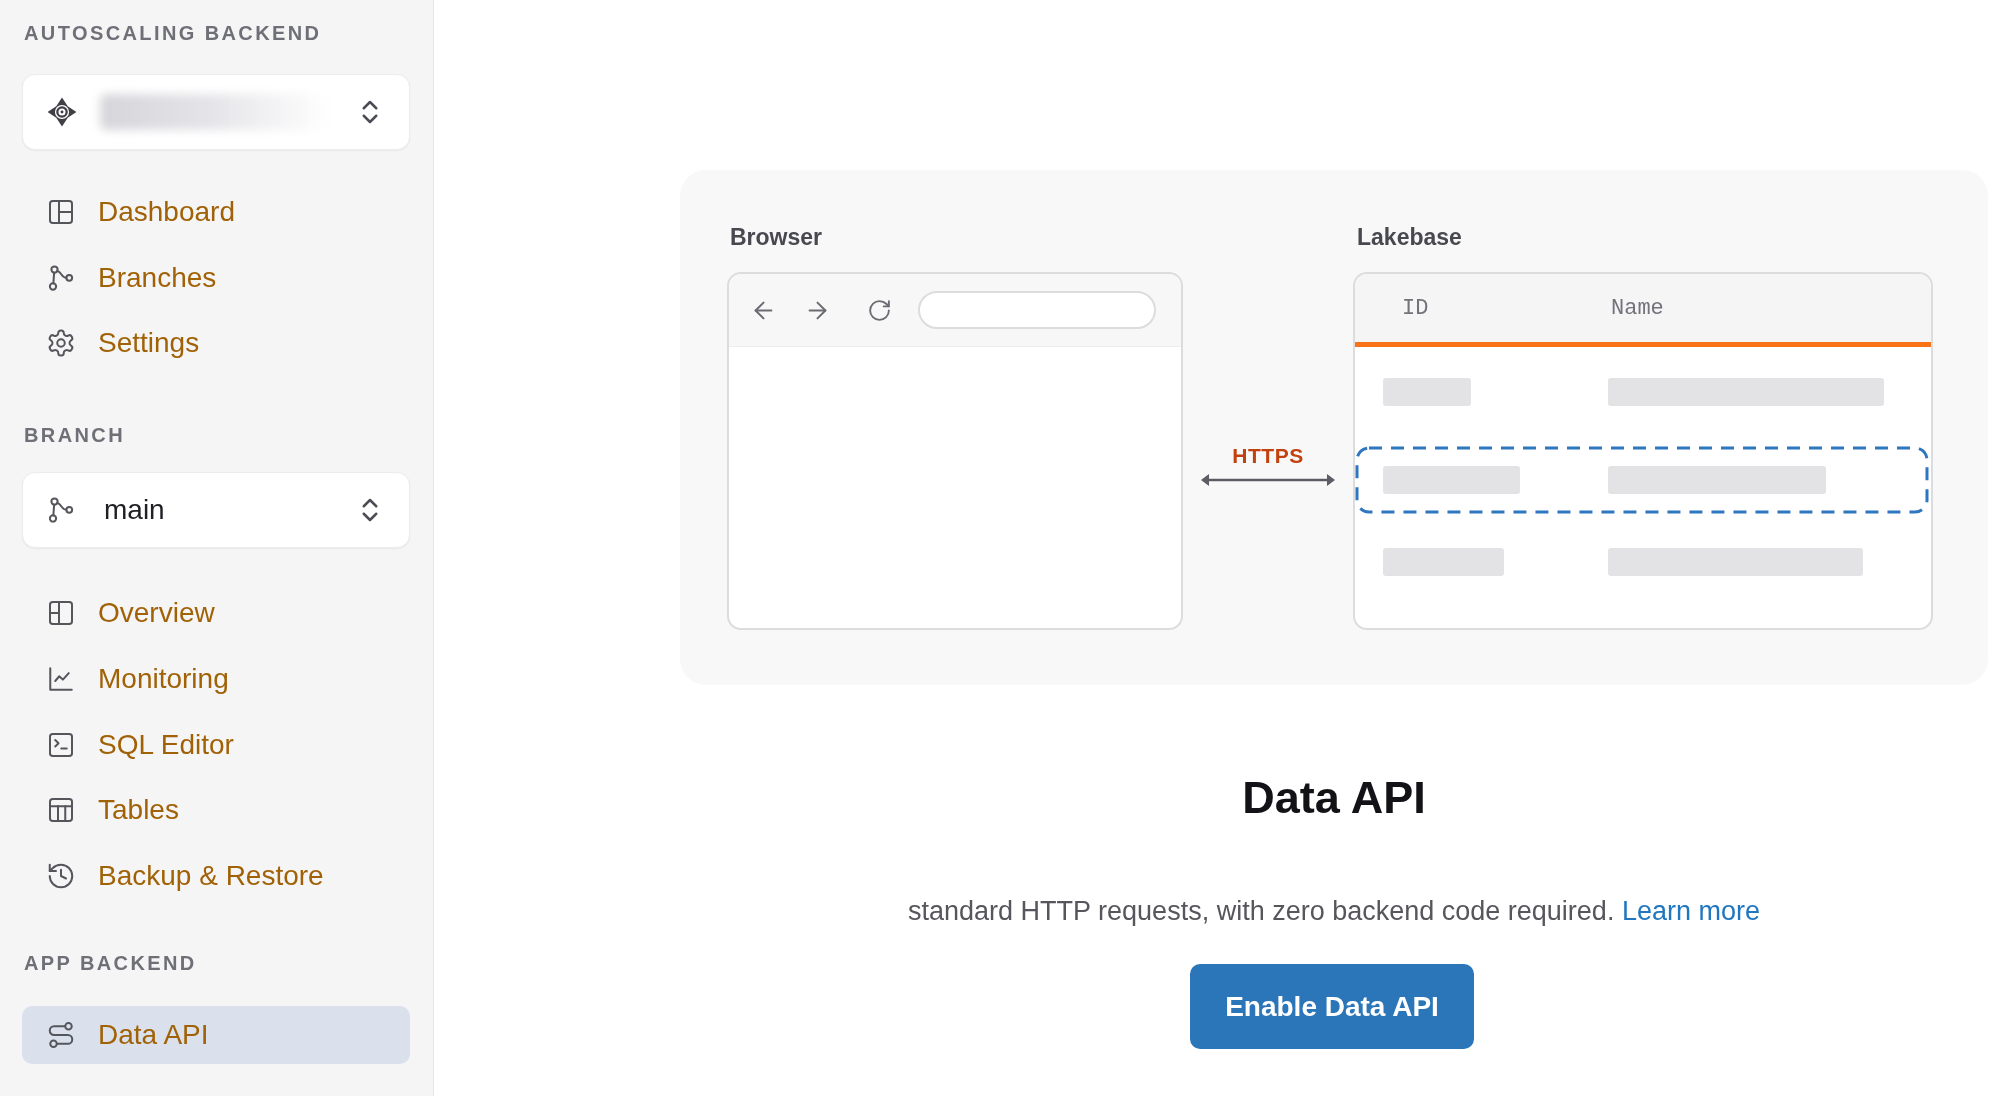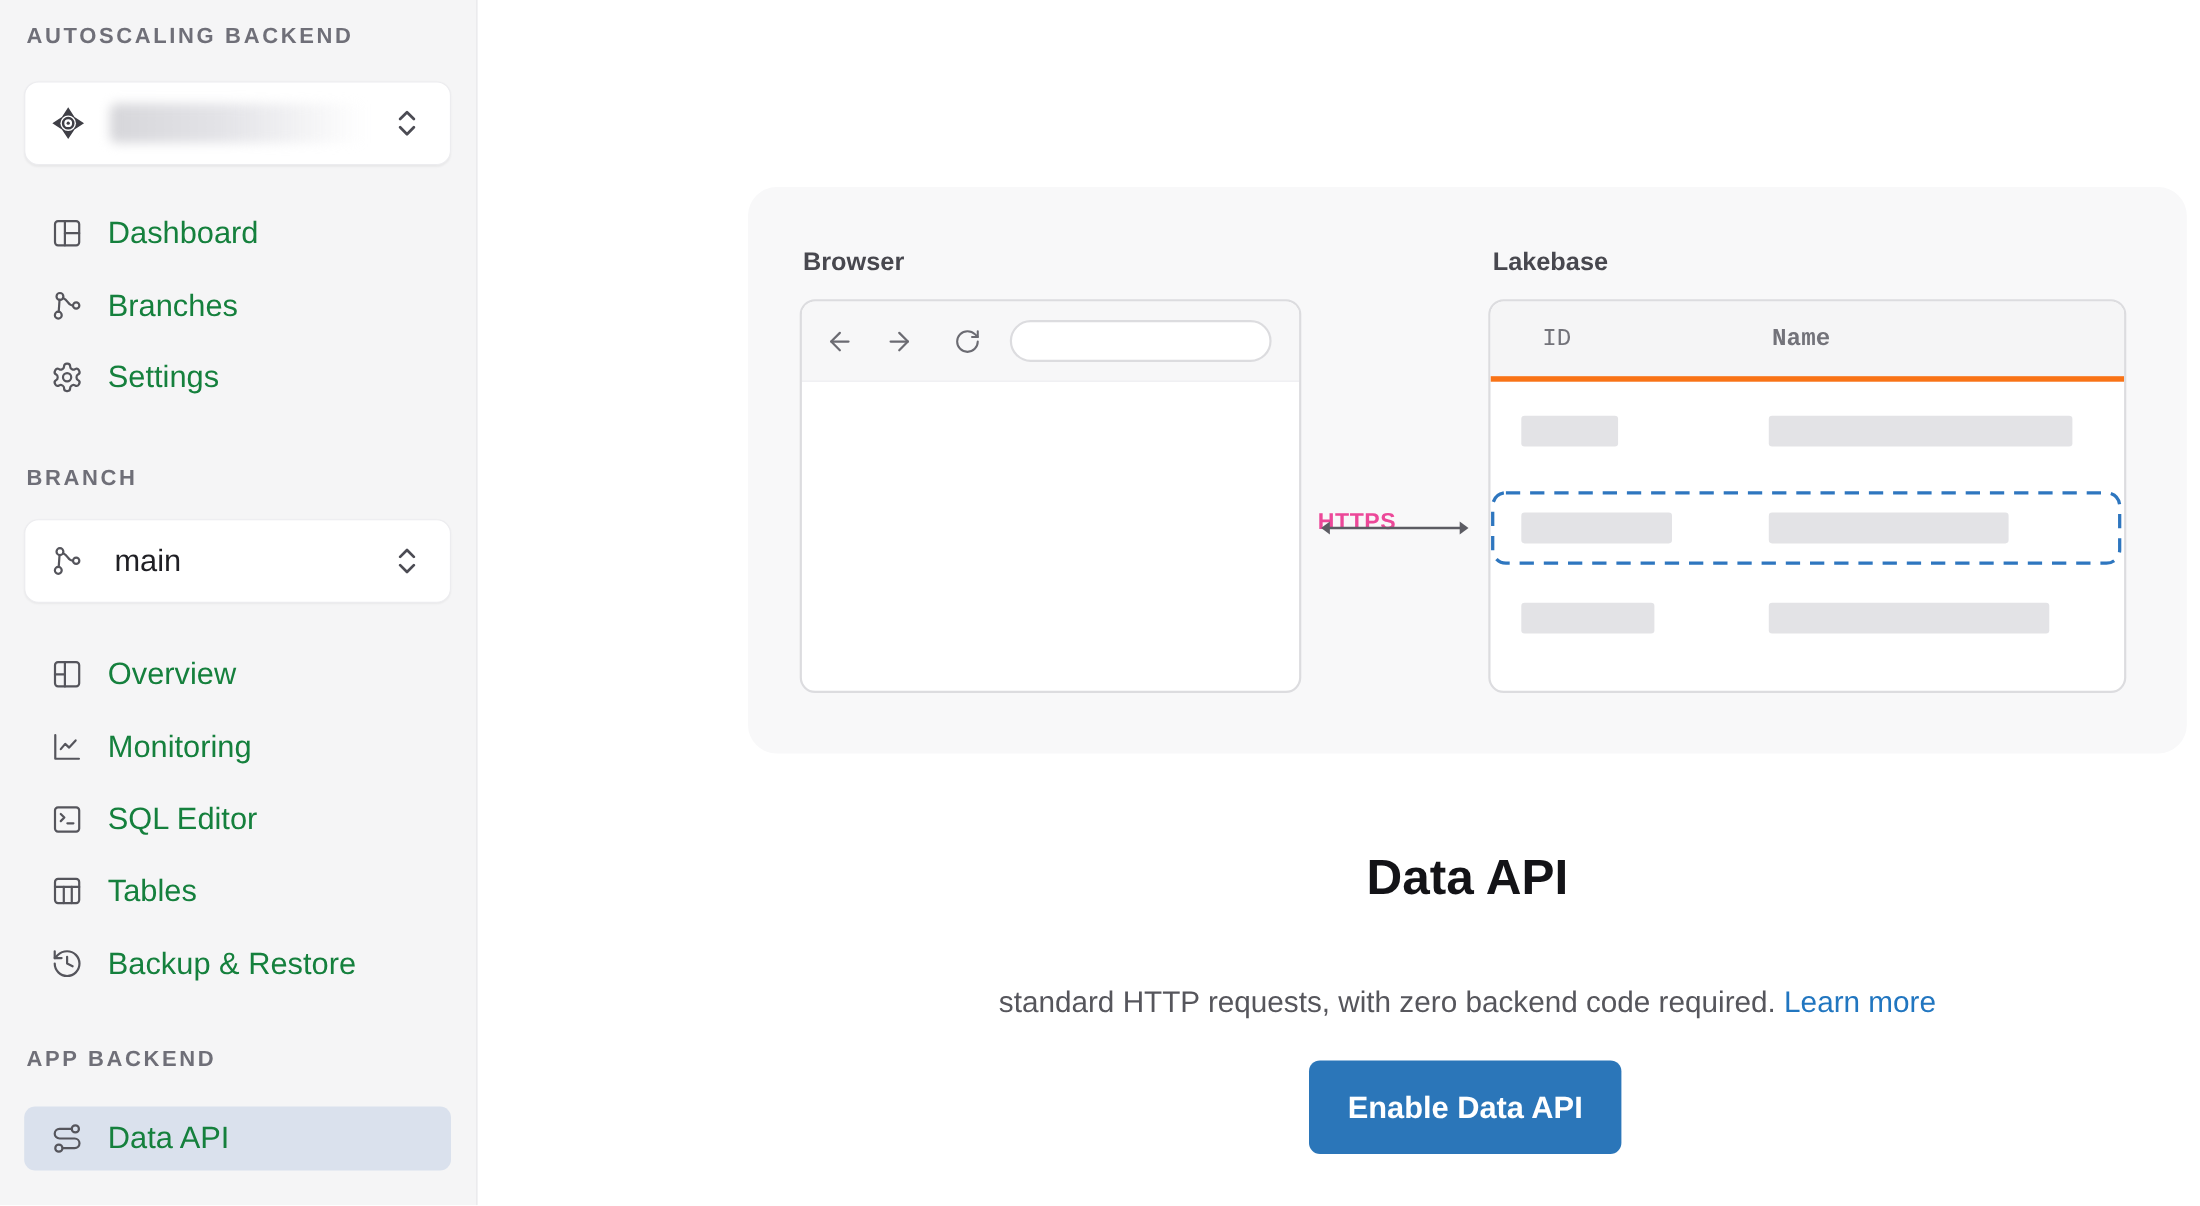--- a/index.html
+++ b/index.html
@@ -39,21 +39,21 @@
     background:linear-gradient(90deg,#d6d6da 0%,#e4e4e8 45%,rgba(245,245,246,0) 98%);
     filter:blur(5px);
   }
   .sel-chevrons { position:absolute; right:24px; top:50%; transform:translateY(-50%); display:flex; }
 
   .nav-item {
     position:absolute; left:22px; width:388px; height:58px; border-radius:10px;
     display:flex; align-items:center; cursor:pointer; box-sizing:border-box;
   }
   .nav-item .ni-icon { margin-left:24px; display:flex; width:30px; justify-content:center; }
-  .nav-item .ni-label { margin-left:22px; font-size:28px; color:#15803d; white-space:nowrap; }
+  .nav-item .ni-label { margin-left:22px; font-size:28px; color:#a16207; white-space:nowrap; }
   .nav-item.selected { background:#dae1ed; }
   #ni-dashboard { top:183px; } #ni-branches { top:249px; } #ni-settings { top:314px; }
   #ni-overview { top:584px; } #ni-monitoring { top:650px; } #ni-sql { top:716px; }
   #ni-tables { top:781px; } #ni-backup { top:847px; }
   #ni-dataapi { top:1006px; }
 
   
   .card {
     position:absolute; left:680px; top:170px; width:1308px; height:515px;
     background:#f8f8f9; border-radius:26px;
@@ -81,33 +81,33 @@
   .lakebase-table {
     position:absolute; left:1353px; top:272px; width:580px; height:358px;
     background:#ffffff; border:2px solid #dcdcdf; border-radius:14px;
     overflow:hidden; box-sizing:border-box;
   }
   .table-header {
     height:68px; background:#f5f5f6; border-bottom:5px solid #f97316; position:relative;
     font-family:"Liberation Mono", monospace; font-size:22px; color:#73737a;
   }
   .th-id   { position:absolute; left:47px; top:22px; }
-  .th-name { position:absolute; left:256px; top:22px;font-weight:bold; }
+  .th-name { position:absolute; left:256px; top:22px; }
   .bar { position:absolute; height:28px; background:#e3e3e6; border-radius:3px; }
   .r1 { top:104px; } .r2 { top:192px; } .r3 { top:274px; }
   .bar.id   { left:28px; }
   .bar.name { left:253px; }
   #bar-id-1 { width:88px; }  #bar-name-1 { width:276px; }
   #bar-id-2 { width:137px; } #bar-name-2 { width:218px; }
   #bar-id-3 { width:121px; } #bar-name-3 { width:255px; }
   .dashed-highlight { position:absolute; left:1355px; top:446px; }
 
   .https-label {
-    position:absolute; left:1198px; top:444px; width:140px; 
-    font-size:21px; font-weight:700; letter-spacing:0.5px; color:#ec4899;margin-top:19px;
+    position:absolute; left:1198px; top:444px; width:140px; text-align:center;
+    font-size:21px; font-weight:700; letter-spacing:0.5px; color:#c2410c;
   }
   .https-arrow { position:absolute; left:1198px; top:470px; }
 
   
   .page-title {
     position:absolute; left:680px; top:744px; width:1308px; text-align:center;
     font-size:45px; font-weight:700; color:#131317; line-height:48px;
   }
   .page-desc {
     position:absolute; left:620px; top:820px; width:1428px; text-align:center;

